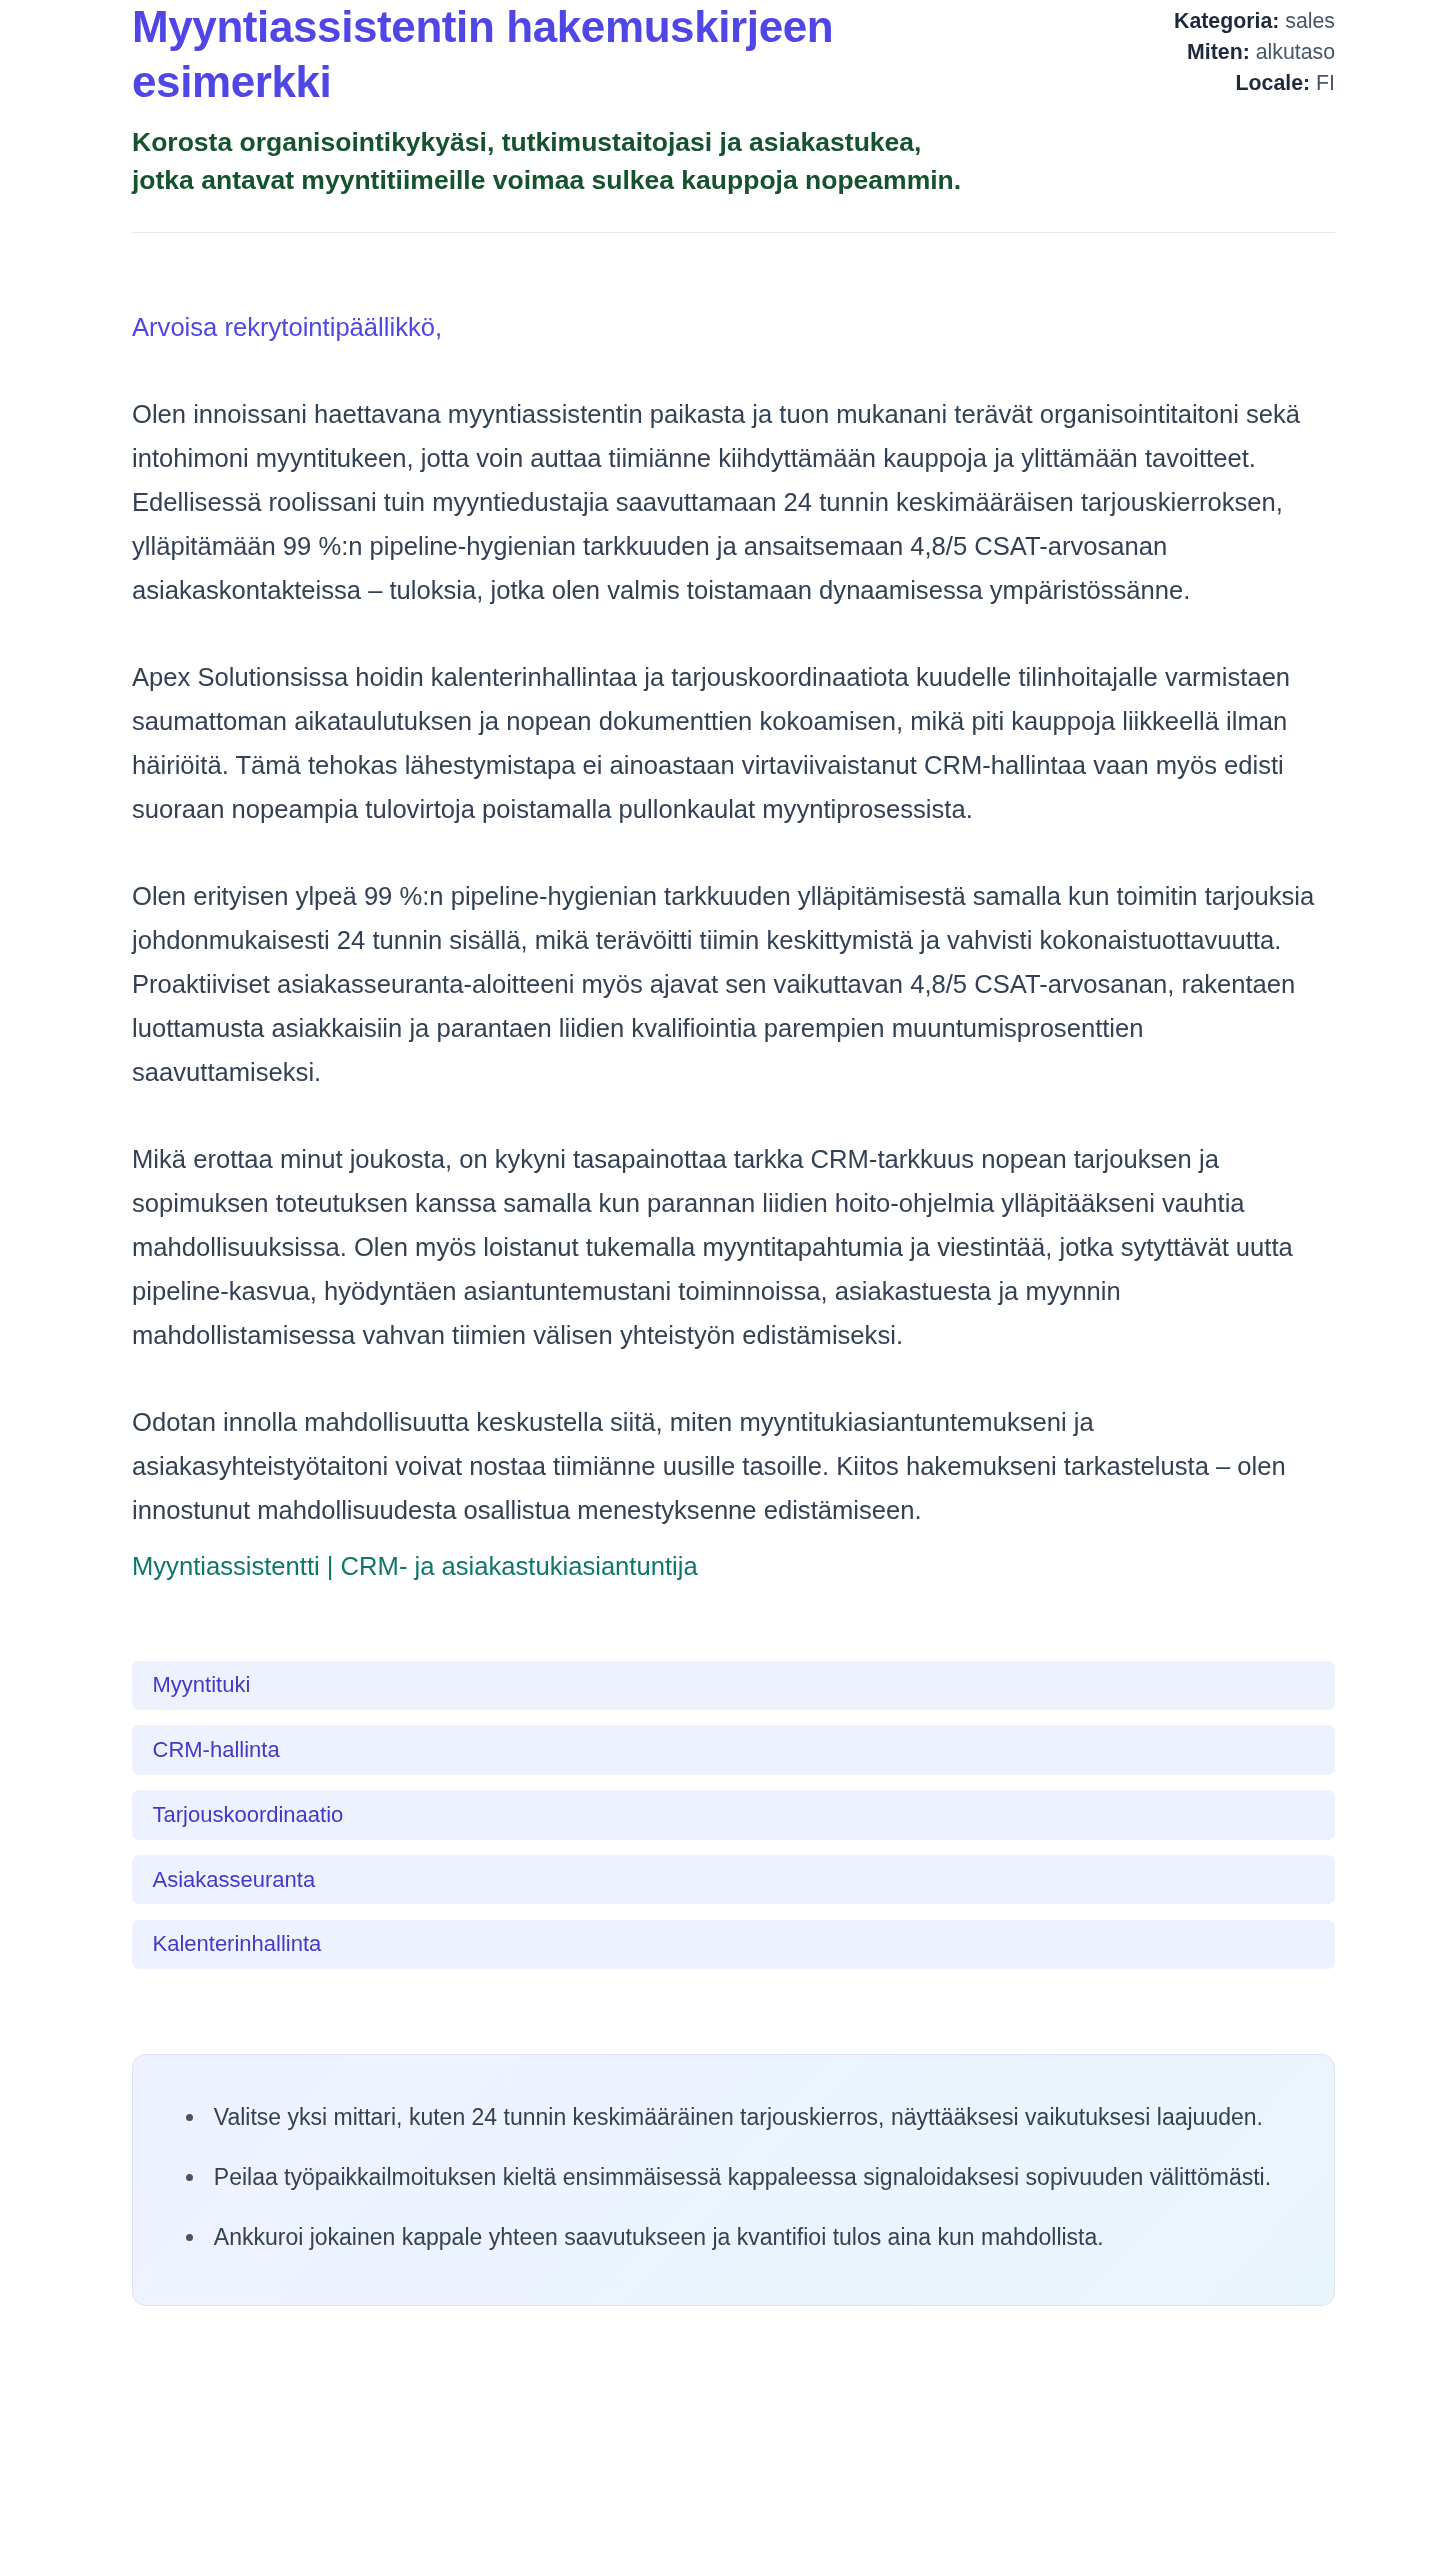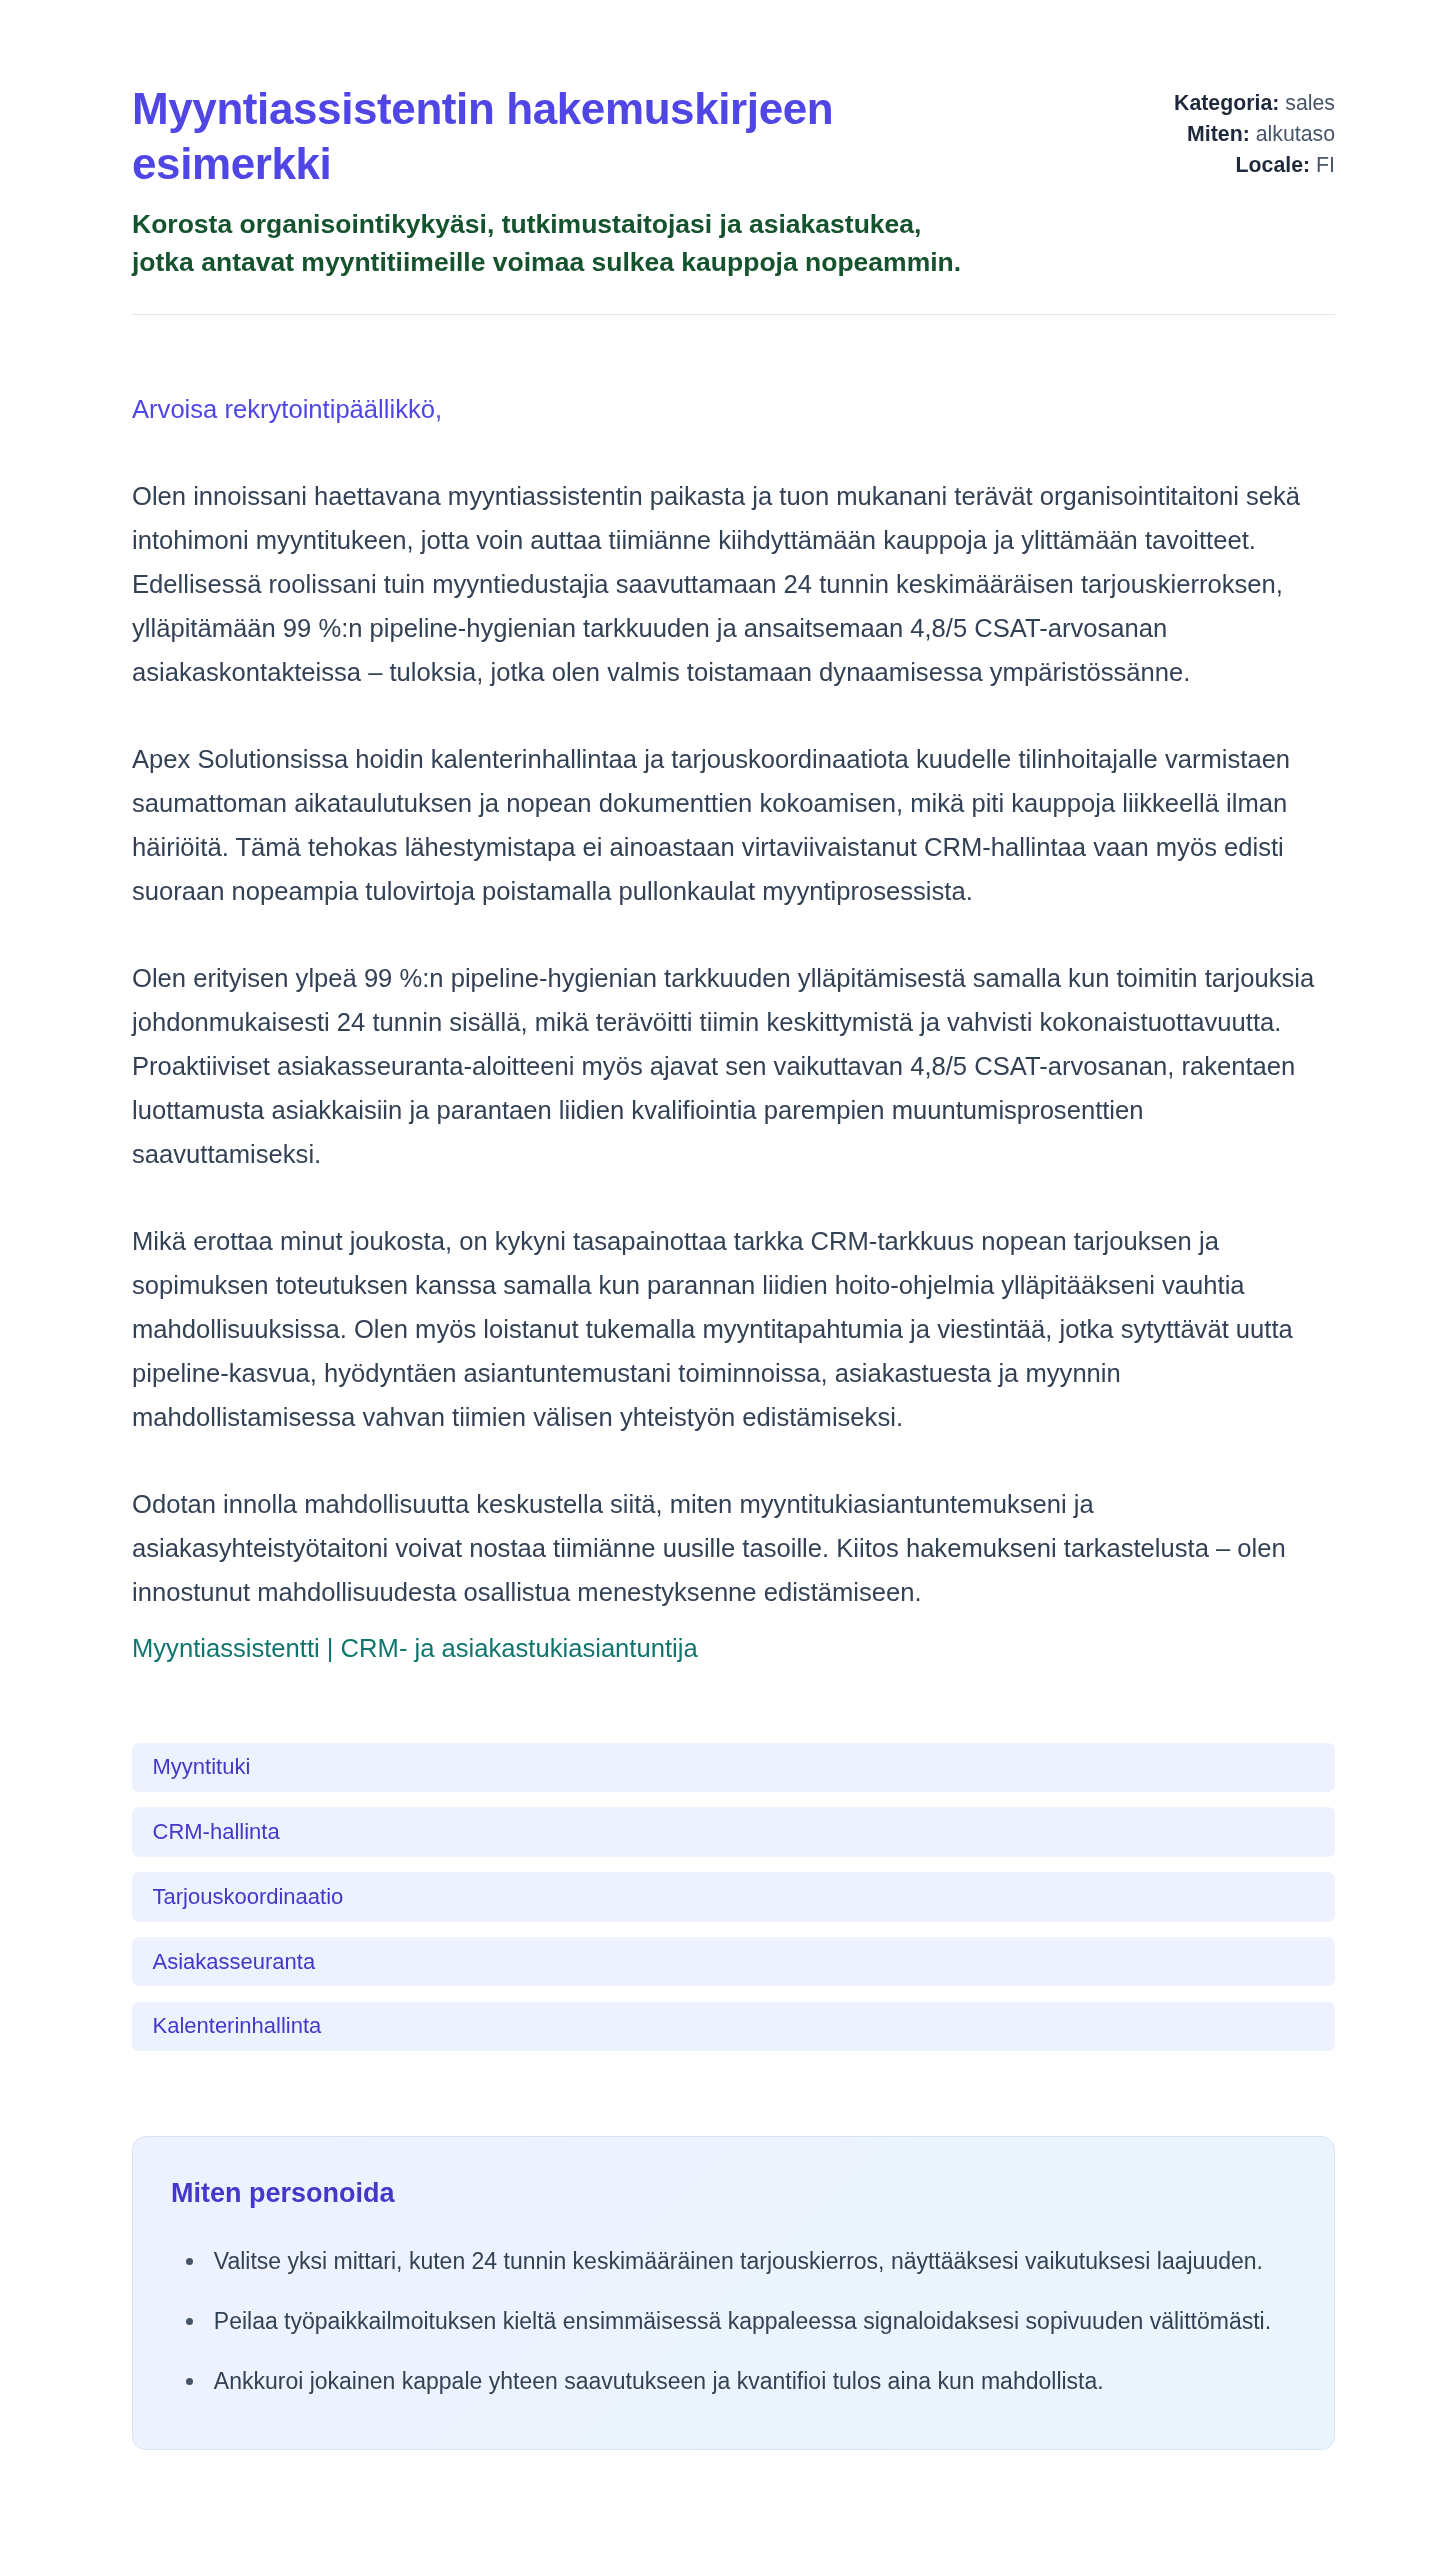--- a/index.html
+++ b/index.html
@@ -11,21 +11,20 @@
   body {
     width: 1451px;
     min-height: 2563px;
     font-family: "Liberation Sans", "DejaVu Sans", sans-serif;
     color: #334155;
     box-sizing: border-box;
   }
   .page {
     width: 1203px;
     margin-left: 132px;
-    padding-top: 82px;
     padding-bottom: 51px;
     box-sizing: border-box;
   }
 
   
   .header {
     display: flex;
     justify-content: space-between;
     align-items: flex-start;
   }
@@ -187,21 +186,20 @@
 
   <div class="tags">
     <span class="tag">Myyntituki</span>
     <span class="tag">CRM-hallinta</span>
     <span class="tag">Tarjouskoordinaatio</span>
     <span class="tag">Asiakasseuranta</span>
     <span class="tag">Kalenterinhallinta</span>
   </div>
 
   <section class="personalize-box">
-    <h2 class="personalize-title">Miten personoida</h2>
     <ul class="personalize-list">
       <li>Valitse yksi mittari, kuten 24 tunnin keskimääräinen tarjouskierros, näyttääksesi vaikutuksesi laajuuden.</li>
       <li>Peilaa työpaikkailmoituksen kieltä ensimmäisessä kappaleessa signaloidaksesi sopivuuden välittömästi.</li>
       <li>Ankkuroi jokainen kappale yhteen saavutukseen ja kvantifioi tulos aina kun mahdollista.</li>
     </ul>
   </section>
 
 </div>
 
 

